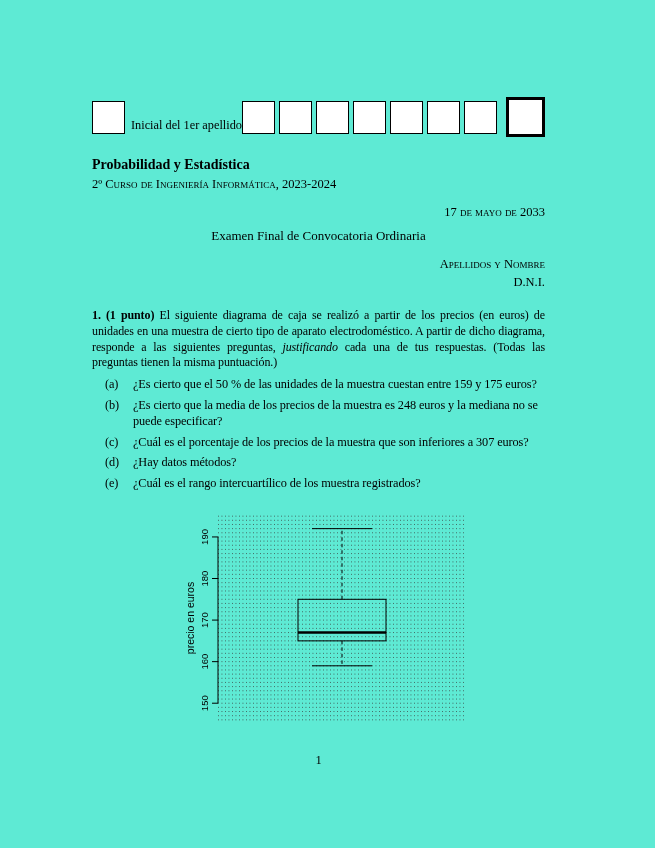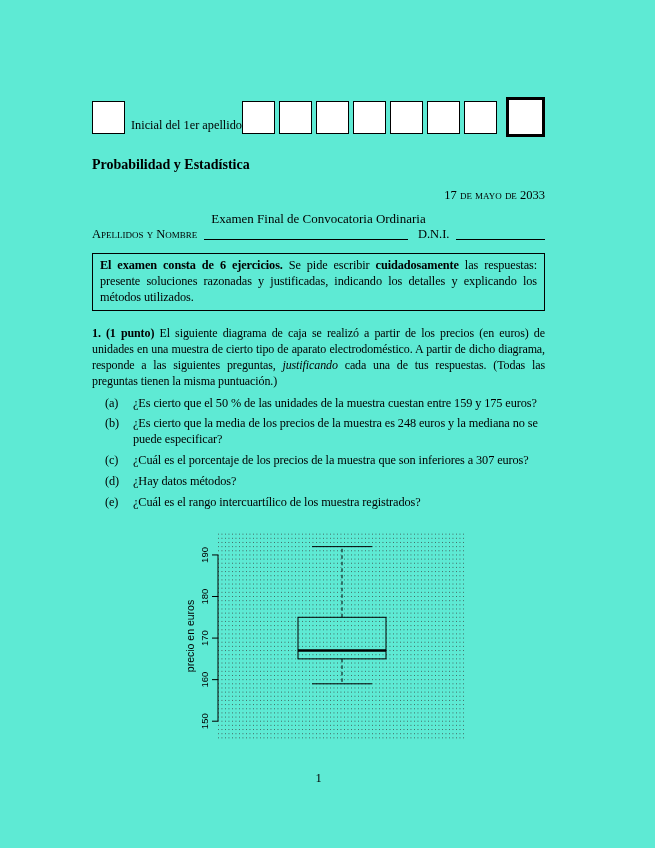--- a/index.html
+++ b/index.html
@@ -23,21 +23,21 @@
   .cell { width:33px; height:33px; border:1.4px solid #000; background:#fff; }
   .bold-box { width:40px; height:40px; border:3.2px solid #000; margin-left:9px; background:#fff; }
 
   
   .course-title { margin-top:15px; font-size:14px; font-weight:bold; line-height:21px; }
   .course-edition { margin-top:2px; font-size:12.5px; font-variant:small-caps; line-height:15px; }
   .date-line { margin-top:13px; text-align:right; font-size:12.5px; font-variant:small-caps; line-height:15px; }
   .exam-title { margin-top:8px; text-align:center; font-size:13px; font-weight:normal; line-height:16px; }
 
   
-  .id-line { display:flex; align-items:flex-end; font-size:12.5px; line-height:15px; }
+  .id-line { margin-top:13px; display:flex; align-items:flex-end; font-size:12.5px; line-height:15px;flex-direction:column; }
   .id-label { font-variant:small-caps; white-space:nowrap; }
   .rule { border-bottom:1px solid #000; margin-bottom:2px; }
   .rule-name { flex:2.3; margin-left:7px; margin-right:10px; }
   .rule-dni  { flex:1;   margin-left:7px; }
 
   
   .instruction-box {
     margin-top:11px; border:1px solid #000; padding:4px 7px 5px 7px;
     font-size:12.3px; line-height:15.8px; text-align:justify; letter-spacing:-0.1px;
   }
@@ -78,33 +78,31 @@
         <div class="cell"></div>
         <div class="cell"></div>
         <div class="cell"></div>
         <div class="cell"></div>
         <div class="cell"></div>
       </div>
       <div class="bold-box"></div>
     </div>
 
     <div class="course-title">Probabilidad y Estadística</div>
+    <div class="course-edition">2º Curso de Ingeniería Informática, 2023-2024</div>
     <div class="date-line">17 de mayo de 2033</div>
     <div class="exam-title">Examen Final de Convocatoria Ordinaria</div>
 
     <div class="id-line">
       <span class="id-label">Apellidos y Nombre</span>
       <span class="rule rule-name"></span>
       <span class="id-label">D.N.I.</span>
       <span class="rule rule-dni"></span>
     </div>
 
-    <div class="instruction-box">
-      <span class="b">El examen consta de 6 ejercicios.</span><span> Se pide escribir </span><span class="b">cuidadosamente</span><span> las respuestas: presente soluciones razonadas y justificadas, indicando los detalles y explicando los métodos utilizados.</span>
-    </div>
 
     <div class="exercise-intro">
       <span class="b">1. (1 punto)</span><span> El siguiente diagrama de caja se realizó a partir de los precios (en euros) de unidades en una muestra de cierto tipo de aparato electrodoméstico. A partir de dicho diagrama, responde a las siguientes preguntas, </span><span class="i">justificando</span><span> cada una de tus respuestas. (Todas las preguntas tienen la misma puntuación.)</span>
     </div>
 
     <div class="questions">
       <div class="q">
         <span class="q-label">(a)</span>
         <span class="q-text">¿Es cierto que el 50 % de las unidades de la muestra cuestan entre 159 y 175 euros?</span>
       </div>

